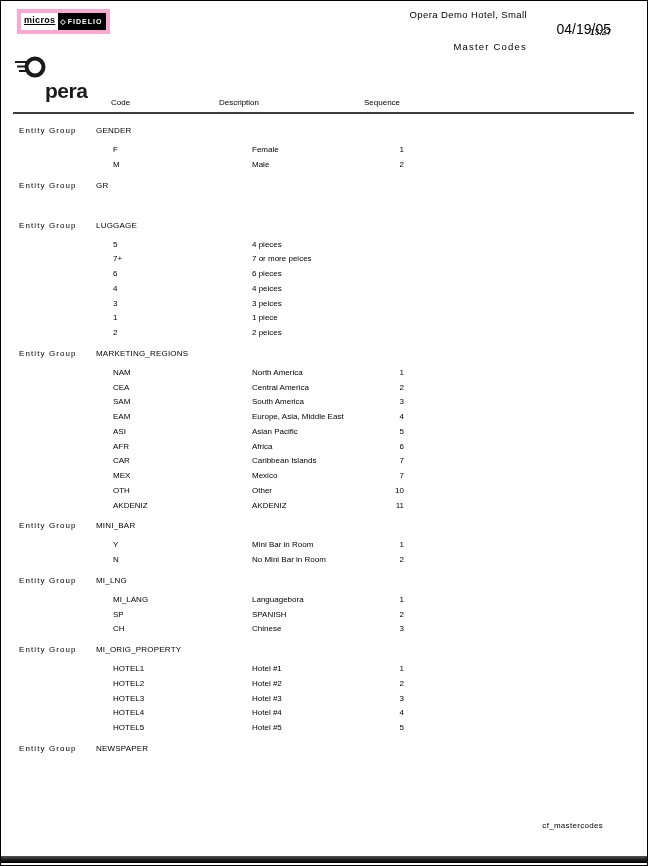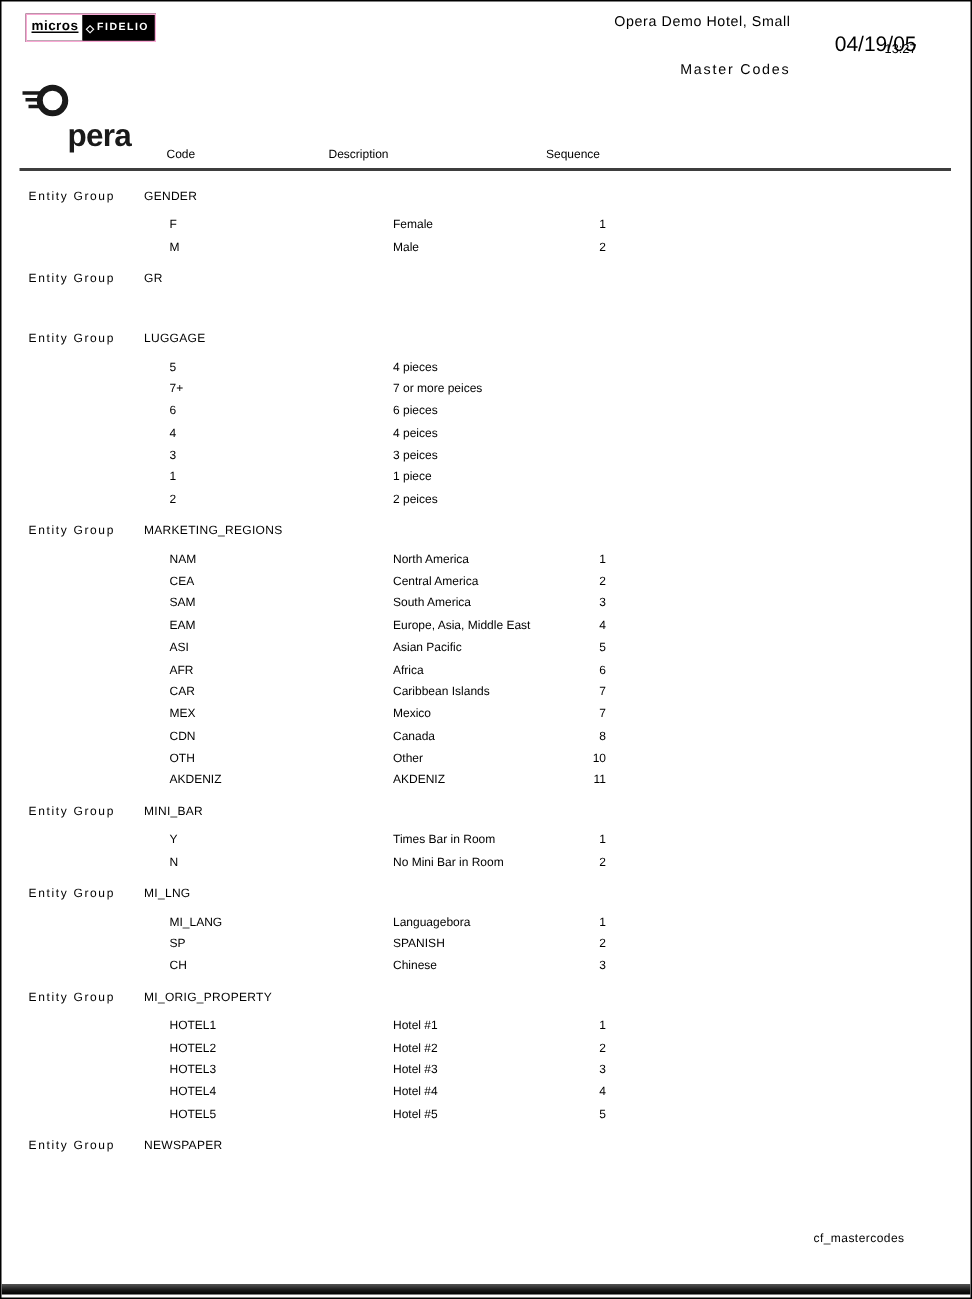--- a/index.html
+++ b/index.html
@@ -10,21 +10,21 @@
     background:#fff;
     font-family:"Liberation Sans", sans-serif;
     color:#000;
     overflow:hidden;
   }
 
   
   .logo-badge {
     position:absolute; left:16px; top:8px;
     display:flex; align-items:stretch;
-    height:17px; border:1px solid #f9a8d4; background:#000;
+    height:17px; border:4px solid #f9a8d4; background:#000;
   }
   .logo-micros {
     background:#fff; color:#000;
     font-size:9px; font-weight:bold;
     padding:2px 3px 0 3px;
     text-decoration:underline;
     letter-spacing:0.3px;
   }
   .logo-fidelio {
     background:#000; color:#fff;
@@ -65,21 +65,21 @@
 
   
   .report-body { position:absolute; left:0; right:0; top:117px; font-size:8px; }
   .group { margin-top:5px; }
   .group-hdr { position:relative; height:15px; margin-bottom:5px; }
   .eg-label  { position:absolute; left:18px; top:3px; letter-spacing:1.1px; }
   .group-code{ position:absolute; left:95px; top:3px; letter-spacing:0.2px; }
   .group-rows.empty { height:15px; }
   .row { position:relative; height:14.75px; }
   .c-code { position:absolute; left:112px; top:2px; }
-  .c-desc { position:absolute; left:228px; top:2px;padding-left:33px; }
+  .c-desc { position:absolute; left:218px; top:2px;padding-left:33px; }
   .c-seq  { position:absolute; left:303px; top:2px; width:100px; text-align:right; }
 
   
   .report-id {
     position:absolute; right:44px; top:820px;
     font-size:8px; letter-spacing:0.3px;
   }
   .bottom-bar {
     position:absolute; left:0; right:0; bottom:2px; height:7px;
     background:linear-gradient(180deg,#555 0%,#1a1a1a 55%,#000 100%);
@@ -244,25 +244,20 @@
     <span class="c-desc">Caribbean Islands</span>
     <span class="c-seq">7</span>
   </div>
 
   <div class="row">
     <span class="c-code">MEX</span>
     <span class="c-desc">Mexico</span>
     <span class="c-seq">7</span>
   </div>
 
-  <div class="row">
-    <span class="c-code">CDN</span>
-    <span class="c-desc">Canada</span>
-    <span class="c-seq">8</span>
-  </div>
 
 
   <div class="row">
     <span class="c-code">OTH</span>
     <span class="c-desc">Other</span>
     <span class="c-seq">10</span>
   </div>
 
   <div class="row">
     <span class="c-code">AKDENIZ</span>
@@ -273,21 +268,21 @@
   </div>
 
   <div class="group">
     <div class="group-hdr">
       <span class="eg-label">Entity Group</span>
       <span class="group-code">MINI_BAR</span>
     </div>
     <div class="group-rows">
   <div class="row">
     <span class="c-code">Y</span>
-    <span class="c-desc">Times Bar in Room</span>
+    <span class="c-desc">Mini Bar in Room</span>
     <span class="c-seq">1</span>
   </div>
 
   <div class="row">
     <span class="c-code">N</span>
     <span class="c-desc">No Mini Bar in Room</span>
     <span class="c-seq">2</span>
   </div>
 </div>
   </div>

